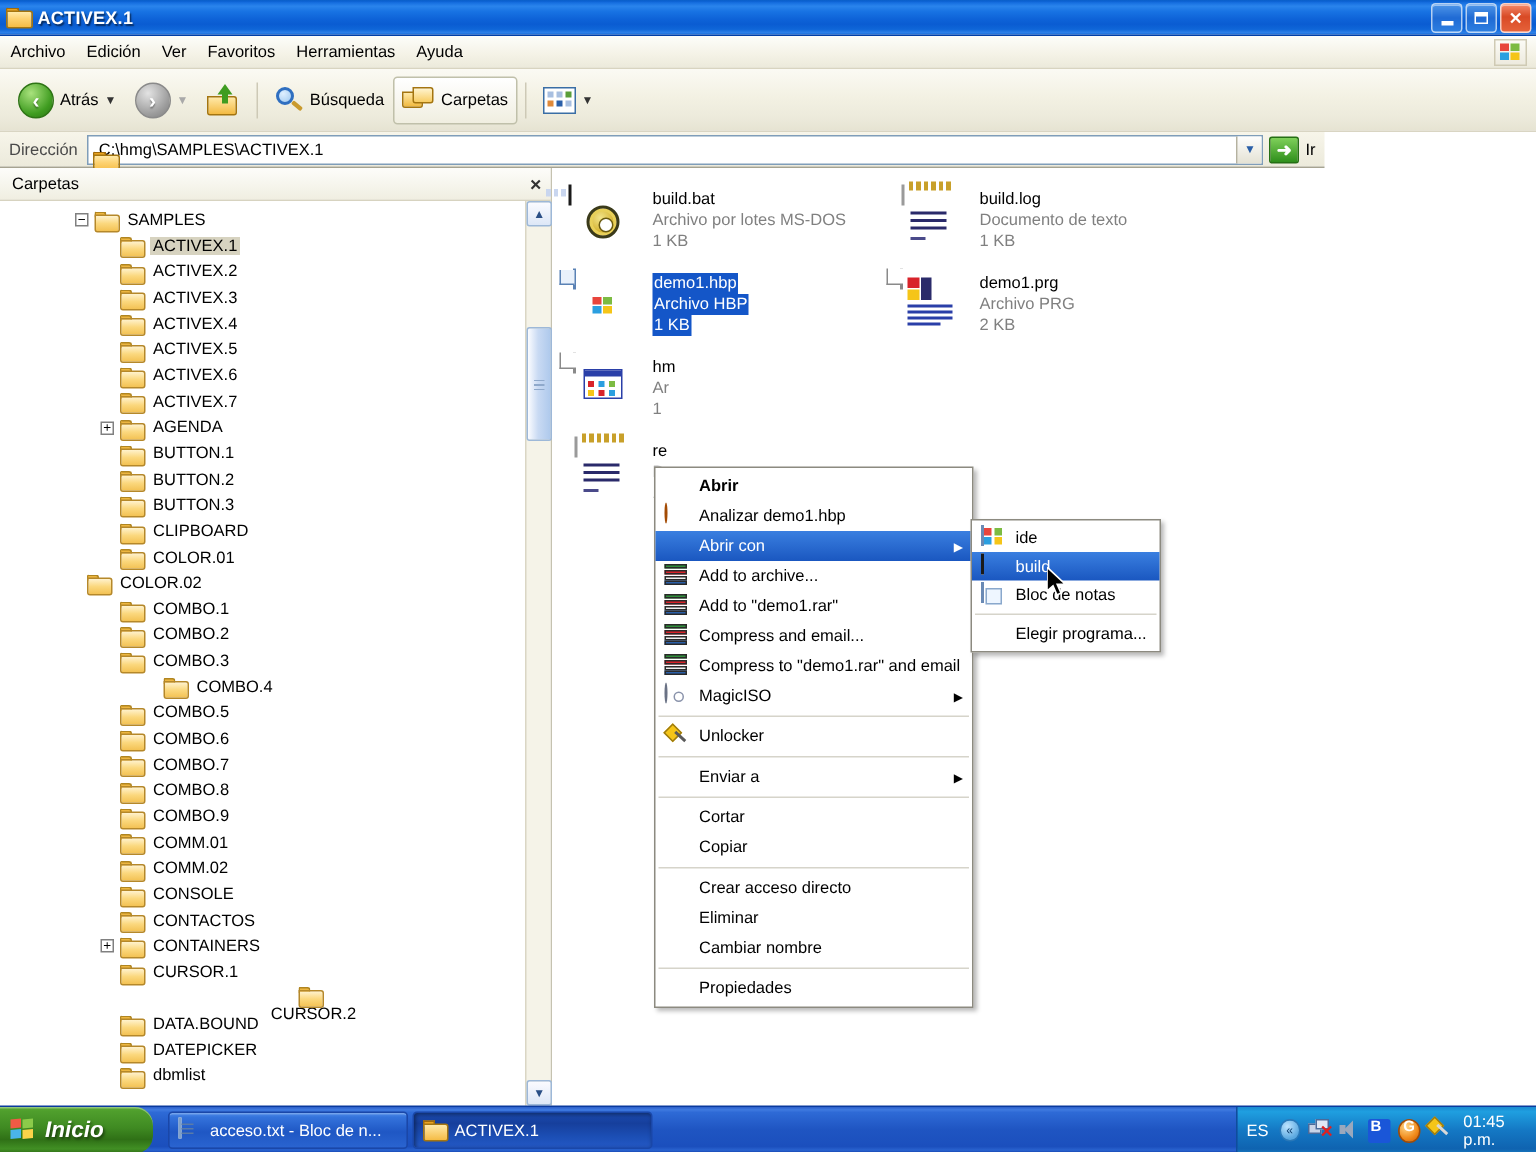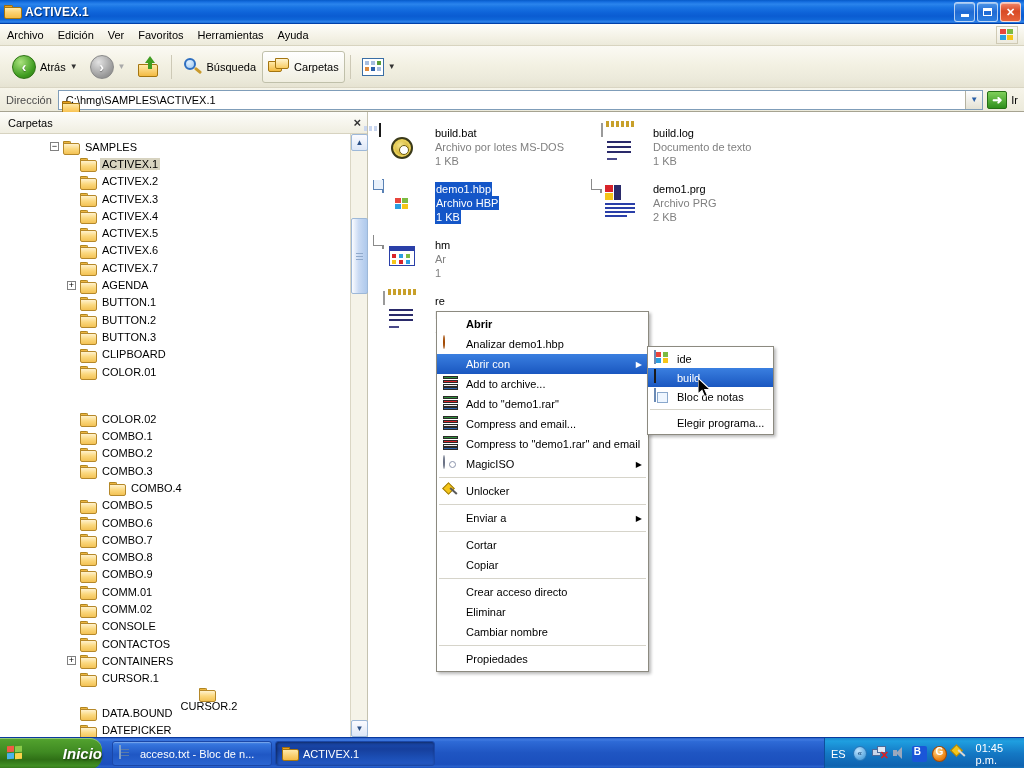--- a/index.html
+++ b/index.html
@@ -122,21 +122,21 @@
   .viewsicon i { position: absolute; width: 4px; height: 4px; }
   .viewsicon i:nth-child(1){ left:2px; top:2px; background:#a8bfe0; }
   .viewsicon i:nth-child(2){ left:8px; top:2px; background:#a8bfe0; }
   .viewsicon i:nth-child(3){ left:14px; top:2px; background:#5a9e3a; }
   .viewsicon i:nth-child(4){ left:2px; top:8px; background:#e08a3a; }
   .viewsicon i:nth-child(5){ left:8px; top:8px; background:#2a5fa8; }
   .viewsicon i:nth-child(6){ left:14px; top:8px; background:#a8bfe0; }
 
   
   .addrbar {
-    position: absolute; left: 0; top: 88px; width: 1024px; height: 24px;
+    position: absolute; left: 0; top: 88px; width: 883px; height: 24px;
     background: linear-gradient(to bottom,#f7f5ea,#eceadb);
     display: flex; align-items: center; border-bottom: 1px solid #a6a391;
   }
   .addrlabel { font-size: 11px; color: #4a4a4a; padding: 0 6px 0 6px; }
   .addrfield {
     flex: 1; height: 20px; margin-right: 0; background: #fff;
     border: 1px solid #7f9db9; display: flex; align-items: center; position: relative;
   }
   .addrfield .fi { margin-left: 3px; margin-right: 4px; }
   .addrfield .txt { font-size: 11px; color: #000; }
@@ -345,21 +345,20 @@
     background: linear-gradient(to bottom, #2d5fc9 0%, #3f7ae0 6%, #2e6ad6 12%,
       #1f55c2 50%, #1b4fbd 88%, #2a63cf 96%, #1a4cb8 100%);
     border-top: 1px solid #0a3a9e;
   }
   .startbtn {
     position:absolute; left:0; top:0; width: 102px; height: 31px;
     background: linear-gradient(to bottom, #57a832 0%, #4f9e2c 10%, #3f8a22 45%, #2f7016 70%, #418f24 90%, #316e18 100%);
     border-radius: 0 12px 12px 0;
     display:flex; align-items:center; padding-left: 7px;
     box-shadow: inset 0 1px 0 rgba(255,255,255,.35);
-    gap: 33px;
   }
   .startbtn .wf { width:17px; height:15px; position:relative; margin-right: 6px; }
   .startbtn .wf i { position:absolute; width:7px; height:6px; }
   .startbtn .wf i:nth-child(1){left:0;top:0;background:#f25a45; transform: skewY(-6deg);}
   .startbtn .wf i:nth-child(2){left:8px;top:0;background:#8ccb4a; transform: skewY(-6deg);}
   .startbtn .wf i:nth-child(3){left:0;top:7px;background:#4ab4ea; transform: skewY(-6deg);}
   .startbtn .wf i:nth-child(4){left:8px;top:7px;background:#fcd34a; transform: skewY(-6deg);}
   .startbtn .st {
     color:#fff; font-style: italic; font-weight: bold; font-size: 15px;
     text-shadow: 1px 1px 2px rgba(0,0,0,.5);
@@ -587,21 +586,21 @@
           <div class="tnode" style="padding-left: 67px;">
             <span class="spacer"></span>
             <span class="tfolder"></span>
             <span class="lbl">CLIPBOARD</span>
           </div>
           <div class="tnode" style="padding-left: 67px;">
             <span class="spacer"></span>
             <span class="tfolder"></span>
             <span class="lbl">COLOR.01</span>
           </div>
-          <div class="tnode" style="padding-left: 67px; margin-top: 30px;">
+          <div class="tnode" style="padding-left: 45px;">
             <span class="spacer"></span>
             <span class="tfolder"></span>
             <span class="lbl">COLOR.02</span>
           </div>
           <div class="tnode" style="padding-left: 67px;">
             <span class="spacer"></span>
             <span class="tfolder"></span>
             <span class="lbl">COMBO.1</span>
           </div>
           <div class="tnode" style="padding-left: 67px;">

